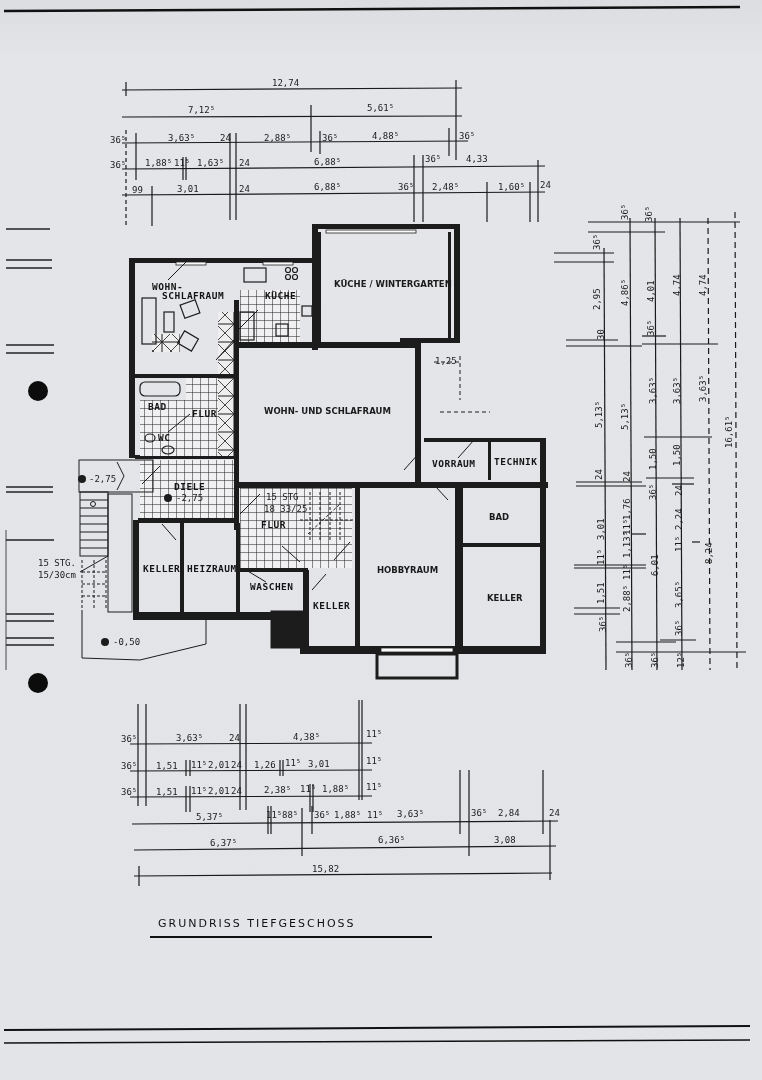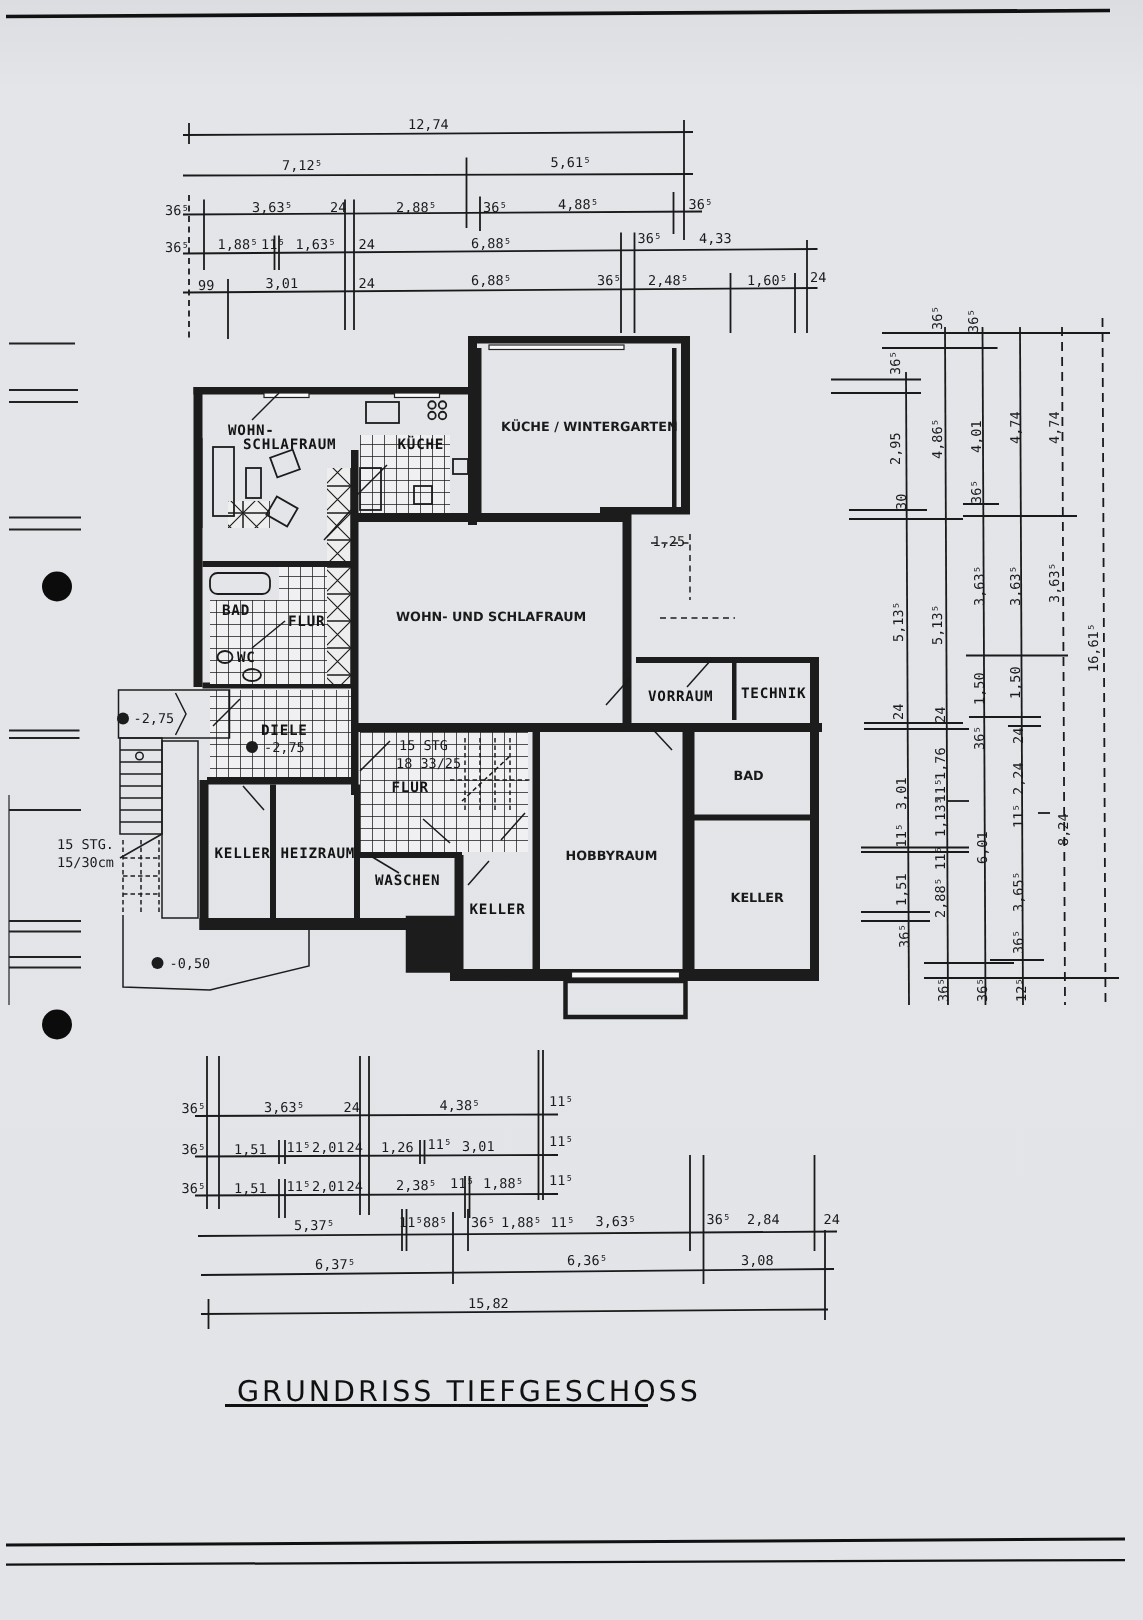--- a/index.html
+++ b/index.html
@@ -10,21 +10,21 @@
   svg{position:absolute;left:0;top:0;}
   .dim{font-family:"DejaVu Sans Mono",monospace;font-size:9px;fill:#1a1a1a;}
   .room{font-family:"DejaVu Sans Mono",monospace;font-size:9.5px;font-weight:bold;fill:#141414;letter-spacing:0.5px;}
   .room2{font-family:"DejaVu Sans","Liberation Sans",sans-serif;font-size:8.5px;font-weight:bold;fill:#1a1a1a;}
   .lvl{font-family:"DejaVu Sans Mono",monospace;font-size:9px;fill:#1a1a1a;}
   .wall{fill:#1c1c1c;}
   .thin{stroke:#1a1a1a;stroke-width:1;fill:none;}
   .dl{stroke:#1a1a1a;stroke-width:1.2;}
   .tick{stroke:#1a1a1a;stroke-width:1.2;}
   #title{position:absolute;left:158px;top:917px;font-family:"DejaVu Sans","Liberation Sans",sans-serif;
-         font-size:19px;letter-spacing:2px;color:#111;}
+         font-size:11px;letter-spacing:2px;color:#111;}
   #title-underline{position:absolute;left:150px;top:936px;width:282px;height:2px;background:#111;}
 </style>
 </head>
 <body>
 
 <div id="sheet">
 
 <svg width="762" height="1080" viewBox="0 0 762 1080">
 
   <line x1="4" y1="11" x2="740" y2="7" stroke="#111" stroke-width="2.5"></line>

